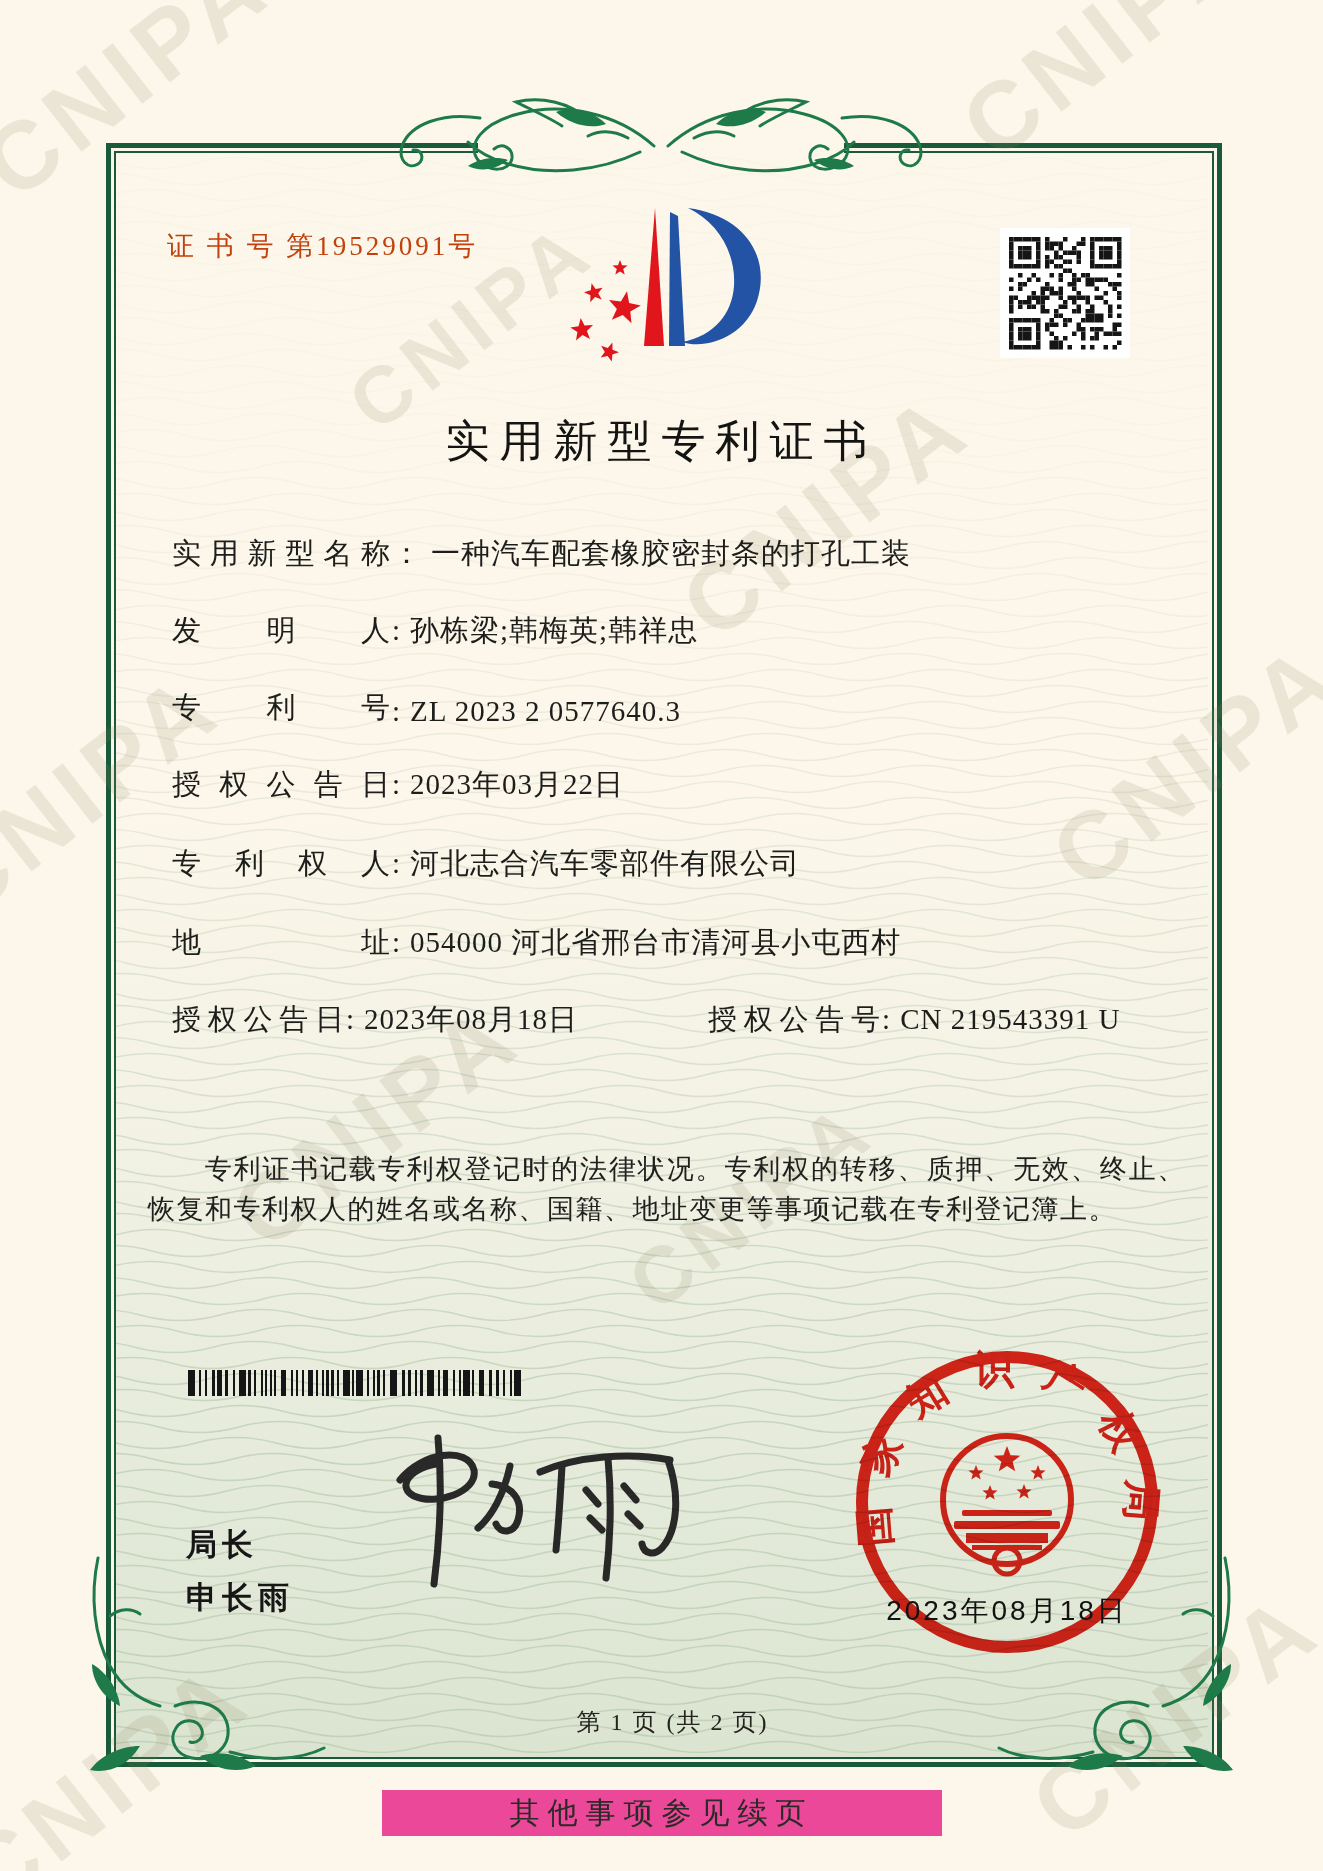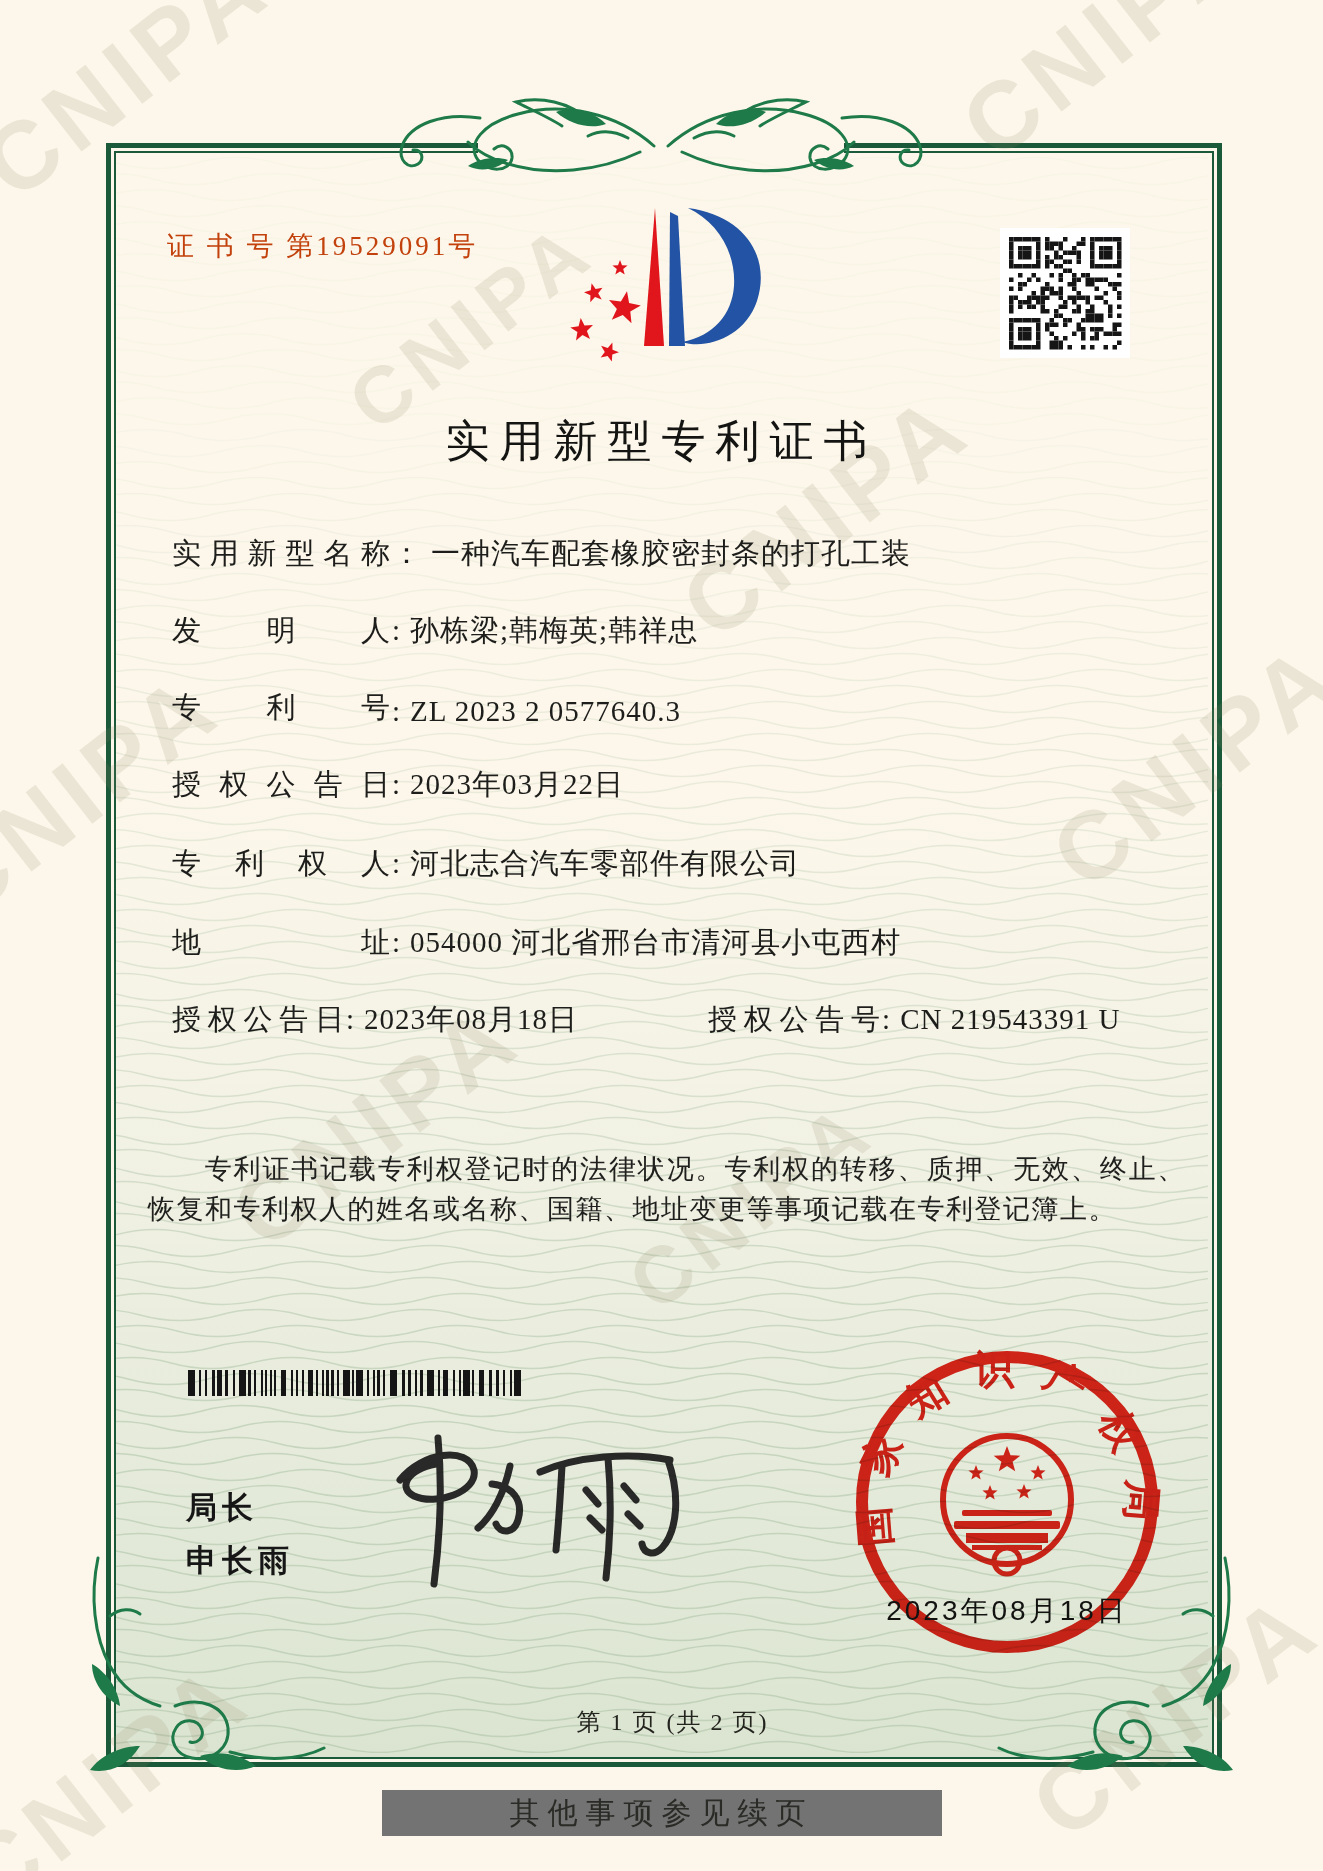--- a/index.html
+++ b/index.html
@@ -31,25 +31,25 @@
   .fields{position:absolute;inset:0;z-index:6;font-size:29px;color:#1d1d1b;}
   .frow{position:absolute;left:172px;white-space:nowrap;}
   .flabel{display:inline-block;width:218px;text-align:justify;text-align-last:justify;vertical-align:bottom;}
   .flabel.g{width:172px;}
   .fcolon{display:inline-block;margin:0 10px 0 2px;}
   .fvalue{letter-spacing:1px;}
   .g2{margin-left:130px;}
   .paras{position:absolute;left:148px;width:1038px;z-index:6;font-size:27px;line-height:40px;
          text-align:justify;text-indent:2.1em;letter-spacing:1.5px;color:#1f1f1d;}
   .sig-label{position:absolute;left:186px;z-index:6;font-family:"Liberation Sans","DejaVu Sans",sans-serif;
-             font-weight:600;font-size:31px;letter-spacing:5px;color:#161616;}
+             font-weight:600;font-size:31px;letter-spacing:5px;color:#161616;margin-top:37px;}
   .pageno{position:absolute;left:0;right:0;top:1706px;z-index:6;text-align:center;
           font-size:24px;letter-spacing:2px;color:#24241f;margin-left:22px;}
   .contnote{position:absolute;left:0;right:0;top:1790px;z-index:6;text-align:center;}
-  .contnote .band{display:inline-block;width:560px;height:46px;line-height:46px;background:#737373;
+  .contnote .band{display:inline-block;width:560px;height:46px;line-height:46px;background:#ec4899;
           font-size:30px;letter-spacing:8px;color:#2a2a26;}
   .sealsvg{mix-blend-mode:multiply;}
 </style>
 </head>
 <body>
 
 <div class="page">
 
   <div class="wm" style="left:-40px;top:20px">CNIPA</div>
   <div class="wm" style="left:940px;top:-20px">CNIPA</div>

